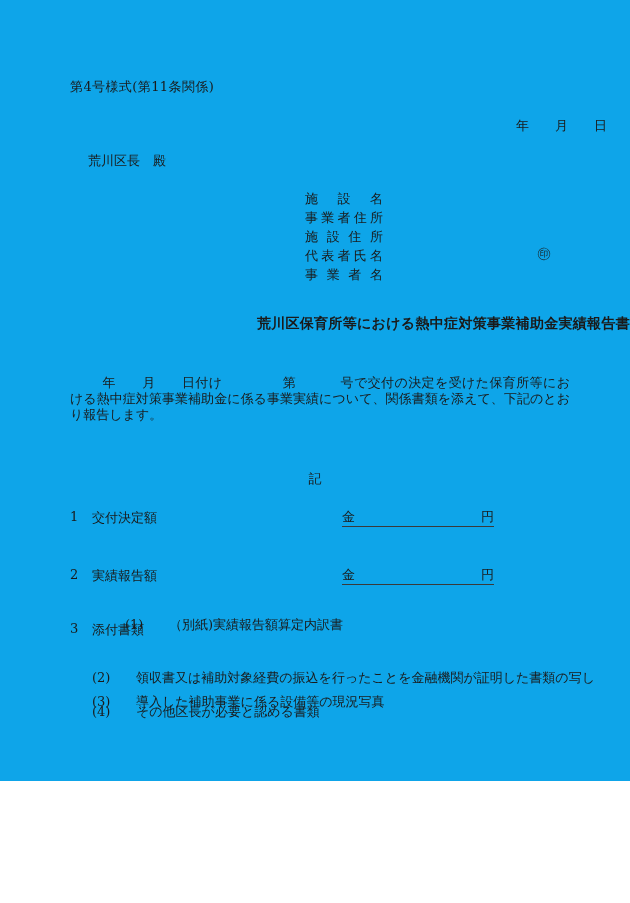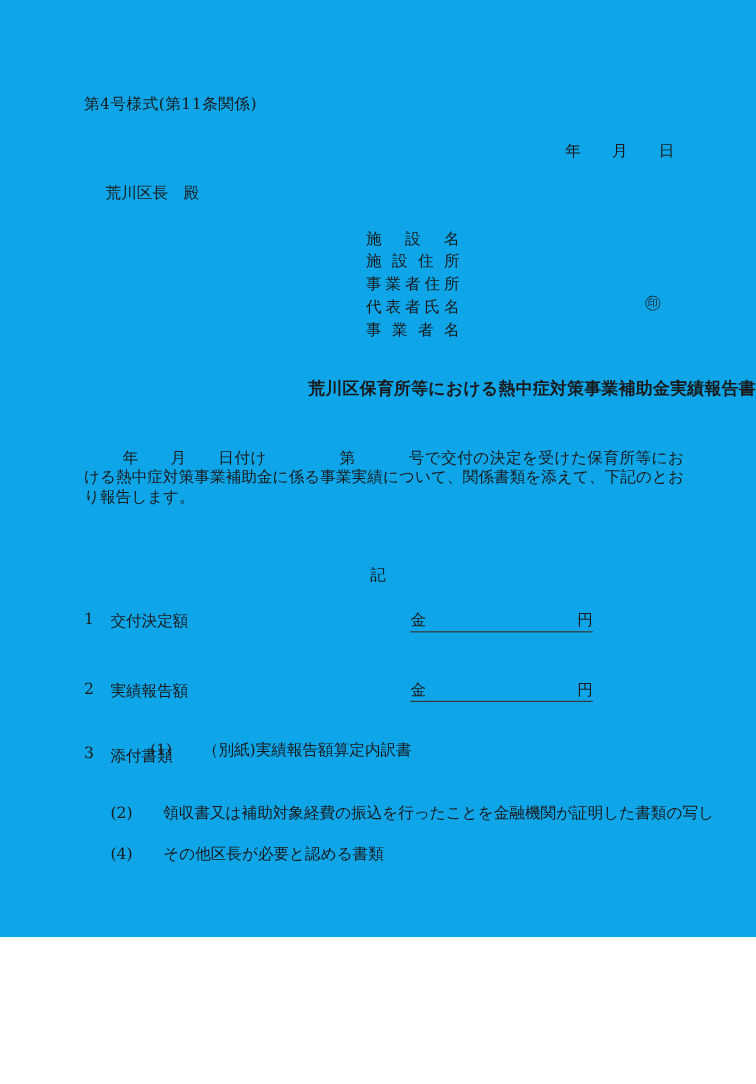--- a/index.html
+++ b/index.html
@@ -26,20 +26,21 @@
   .form-no {
     left: 70px; top: 78px;
     font-size: 13px;
     letter-spacing: 0.4px;
   }
   .date-line {
     left: 0; top: 117px;
     width: 570px;
     text-align: right;
     font-size: 13px;
+    padding-left: 45px;
   }
   .date-line .gap { display: inline-block; width: 26px; }
   .date-line .tail { display: inline-block; width: 8px; }
 
   .addressee {
     left: 88px; top: 152px;
     font-size: 13px;
   }
 
   
@@ -157,24 +158,24 @@
     <span>年</span><span class="gap"></span><span>月</span><span class="gap"></span><span>日</span><span class="tail"></span>
   </div>
 
   <div class="abs addressee">荒川区長　殿</div>
 
   <div class="applicant">
     <div class="applicant-row">
       <span class="lbl">施設名</span>
     </div>
     <div class="applicant-row">
+      <span class="lbl">事業者住所</span>
+    </div>
+    <div class="applicant-row">
       <span class="lbl">施設住所</span>
-    </div>
-    <div class="applicant-row">
-      <span class="lbl">事業者住所</span>
     </div>
     <div class="applicant-row">
       <span class="lbl">代表者氏名</span>
       <span class="seal">㊞</span>
     </div>
     <div class="applicant-row">
       <span class="lbl">事業者名</span>
     </div>
   </div>
 
@@ -208,17 +209,20 @@
     <span class="num">3</span>
     <span class="item-label">添付書類</span>
   </div>
 
   <div class="subitem sub-1">
     <span class="snum">(1)</span><span>（別紙)実績報告額算定内訳書</span>
   </div>
   <div class="subitem sub-2">
     <span class="snum">(2)</span><span>領収書又は補助対象経費の振込を行ったことを金融機関が証明した書類の写し</span>
   </div>
+  <div class="subitem sub-3">
+    <span class="snum">(3)</span><span>導入した補助事業に係る設備等の現況写真</span>
+  </div>
   <div class="subitem sub-4">
     <span class="snum">(4)</span><span>その他区長が必要と認める書類</span>
   </div>
 
 </div>
 
 </body></html>

